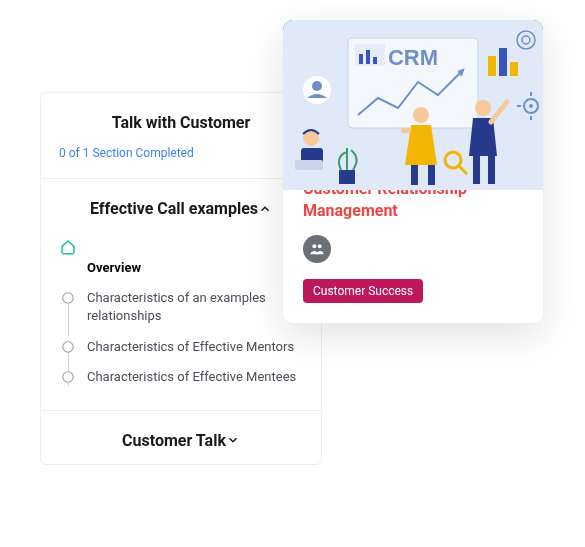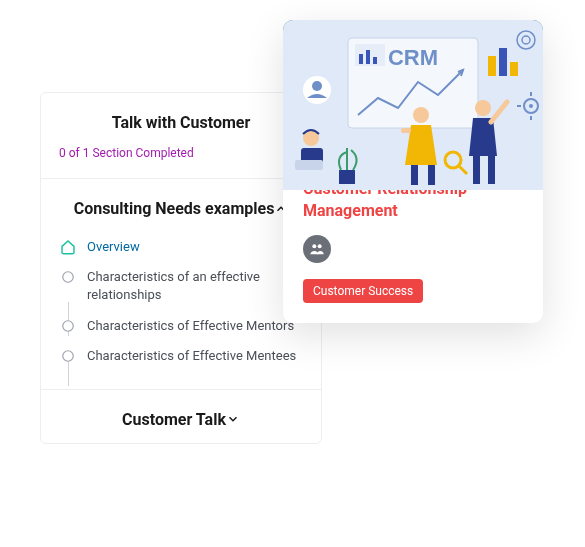--- a/index.html
+++ b/index.html
@@ -31,21 +31,21 @@
     justify-content: center;
     cursor: pointer;
   }
   .sec-title {
     font-size: 16px;
     font-weight: 700;
     color: #1a1a1a;
   }
   .sec-status {
     font-size: 12px;
-    color: #a21caf;
+    color: #3b82f6;
     padding: 0 18px 18px 18px;
   }
   .chev {
     color: #1a1a1a;
     display: inline-flex;
   }
   .items {
     padding: 0 18px 18px 18px;
   }
   .item {
@@ -65,22 +65,23 @@
     justify-content: center;
     position: relative;
     z-index: 2;
   }
   .item-label {
     font-size: 13px;
     color: #4a4f57;
     line-height: 1.4;
   }
   .item.active .item-label {
-    color: #0369a1;
-    font-weight: 400;
+    color: #000000;
+    font-weight: 700;
+    margin-top: 21px;
   }
   .item.active .item-icon { color: #1cc29f; }
   .circle-icon svg { display: block; }
   .connector {
     position: absolute;
     left: 27px;
     width: 1px;
     background: #cfd4dc;
     z-index: 1;
   }
@@ -119,42 +120,42 @@
     height: 28px;
     border-radius: 50%;
     background: #6b6f78;
     display: flex;
     align-items: center;
     justify-content: center;
     margin-bottom: 16px;
   }
   .tags { display: flex; gap: 8px; flex-wrap: wrap; }
   .tag {
-    background: #ef4444;
+    background: #be185d;
     color: #fff;
     font-size: 12px;
     padding: 5px 10px;
     border-radius: 4px;
   }
 </style>
 </head>
 <body>
 
 <div class="left-panel">
 
   <div class="sec">
     <div class="sec-head">
       <div class="sec-title">Talk with Customer</div>
     </div>
     <div class="sec-status">0 of 1 Section Completed</div>
   </div>
 
   <div class="sec">
     <div class="sec-head">
-      <div class="sec-title">Consulting Needs examples</div>
+      <div class="sec-title">Effective Call examples</div>
       <span class="chev">
         <svg width="14" height="14" viewBox="0 0 24 24" fill="none" stroke="currentColor" stroke-width="2.5">
             <polyline points="18 15 12 9 6 15"></polyline>
           </svg>
       </span>
     </div>
     <div class="items" style="position:relative;">
       <span class="connector conn1"></span>
       <span class="connector conn2"></span>
 
@@ -166,21 +167,21 @@
         </span>
         <span class="item-label">Overview</span>
       </div>
 
       <div class="item">
         <span class="item-icon circle-icon">
           <svg width="14" height="14" viewBox="0 0 24 24" fill="#fff" stroke="#9ca1ab" stroke-width="2">
               <circle cx="12" cy="12" r="9"></circle>
             </svg>
         </span>
-        <span class="item-label">Characteristics of an effective relationships</span>
+        <span class="item-label">Characteristics of an examples relationships</span>
       </div>
 
       <div class="item">
         <span class="item-icon circle-icon">
           <svg width="14" height="14" viewBox="0 0 24 24" fill="#fff" stroke="#9ca1ab" stroke-width="2">
               <circle cx="12" cy="12" r="9"></circle>
             </svg>
         </span>
         <span class="item-label">Characteristics of Effective Mentors</span>
       </div>

